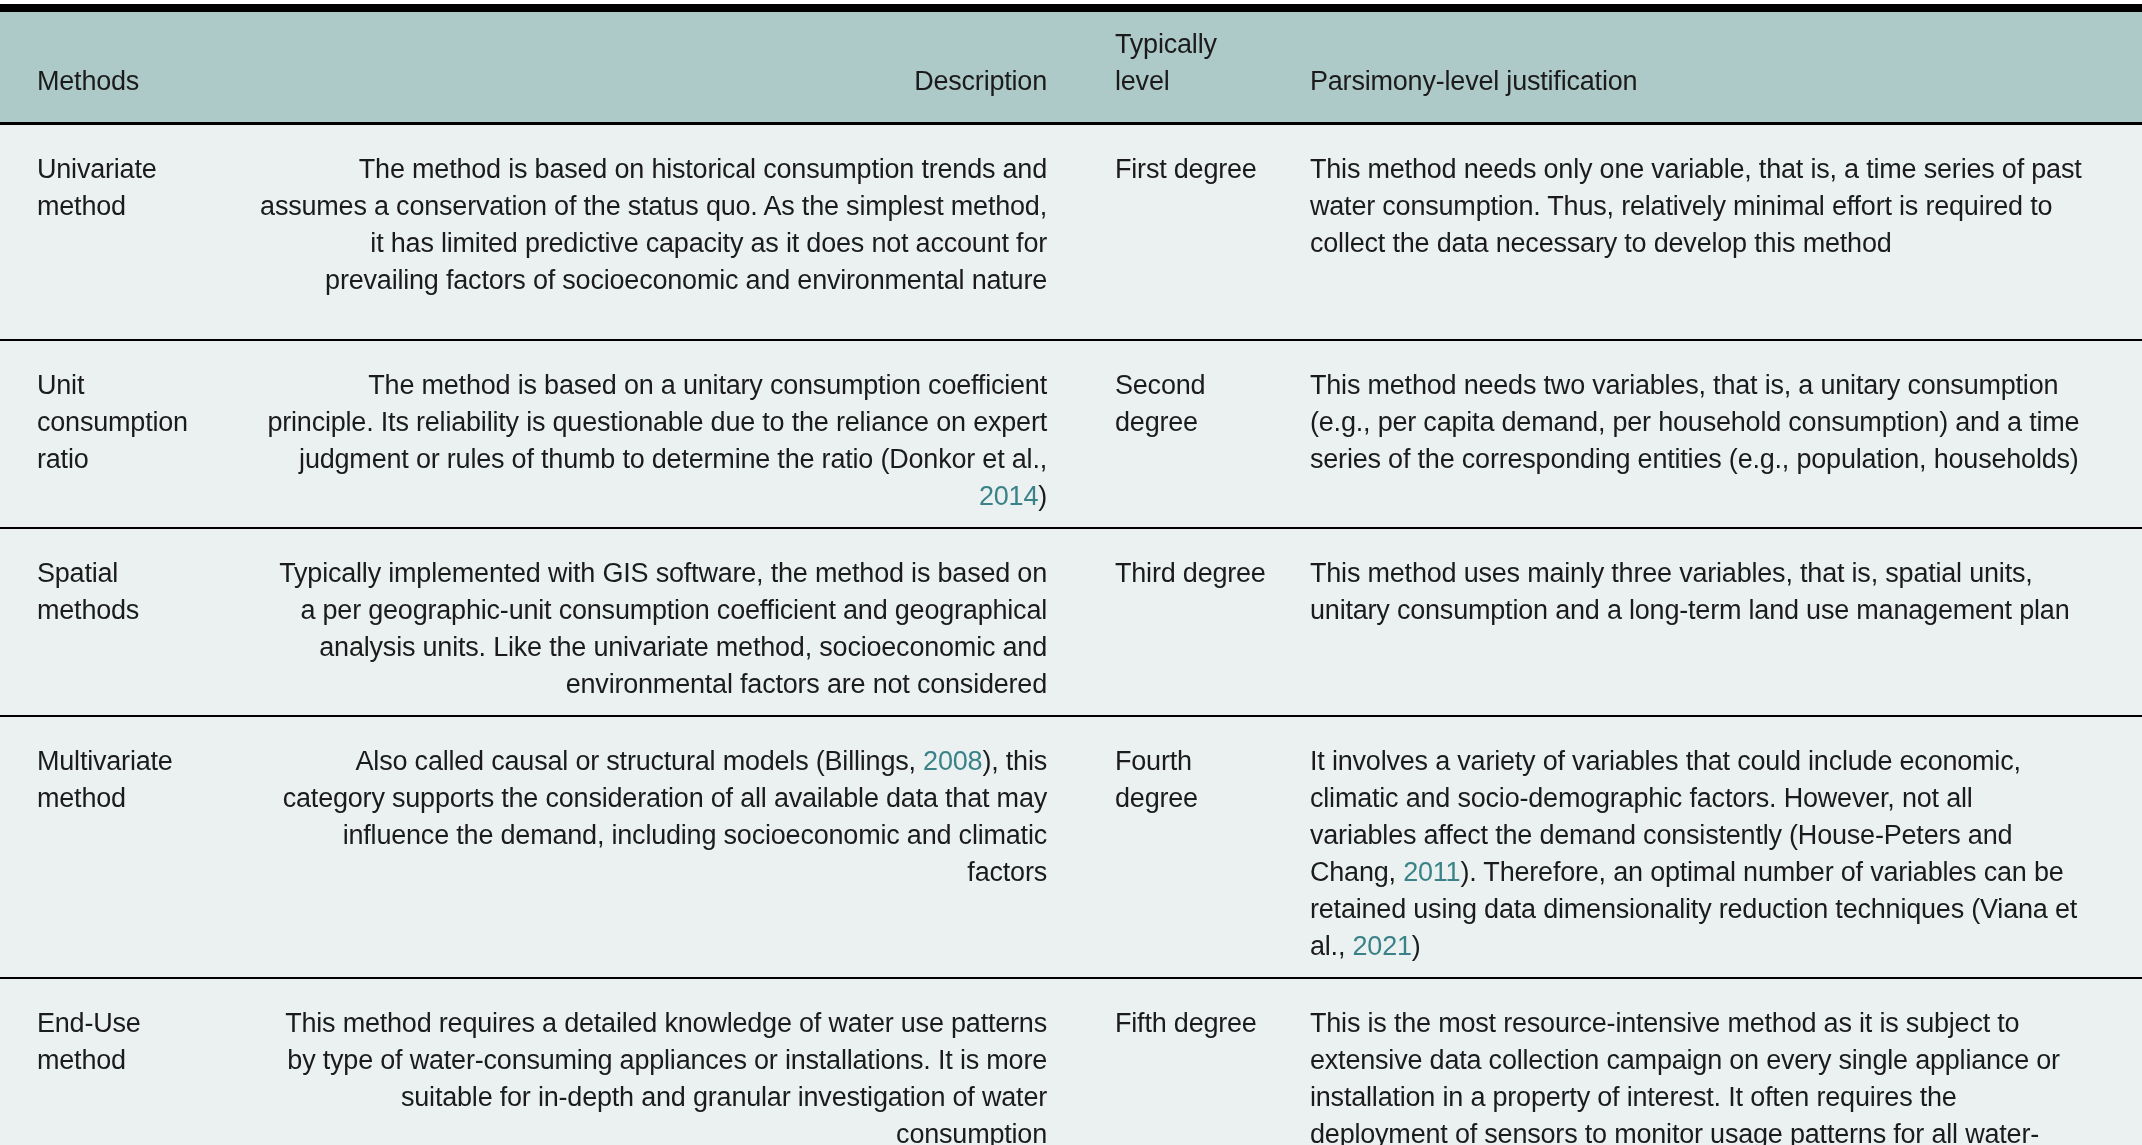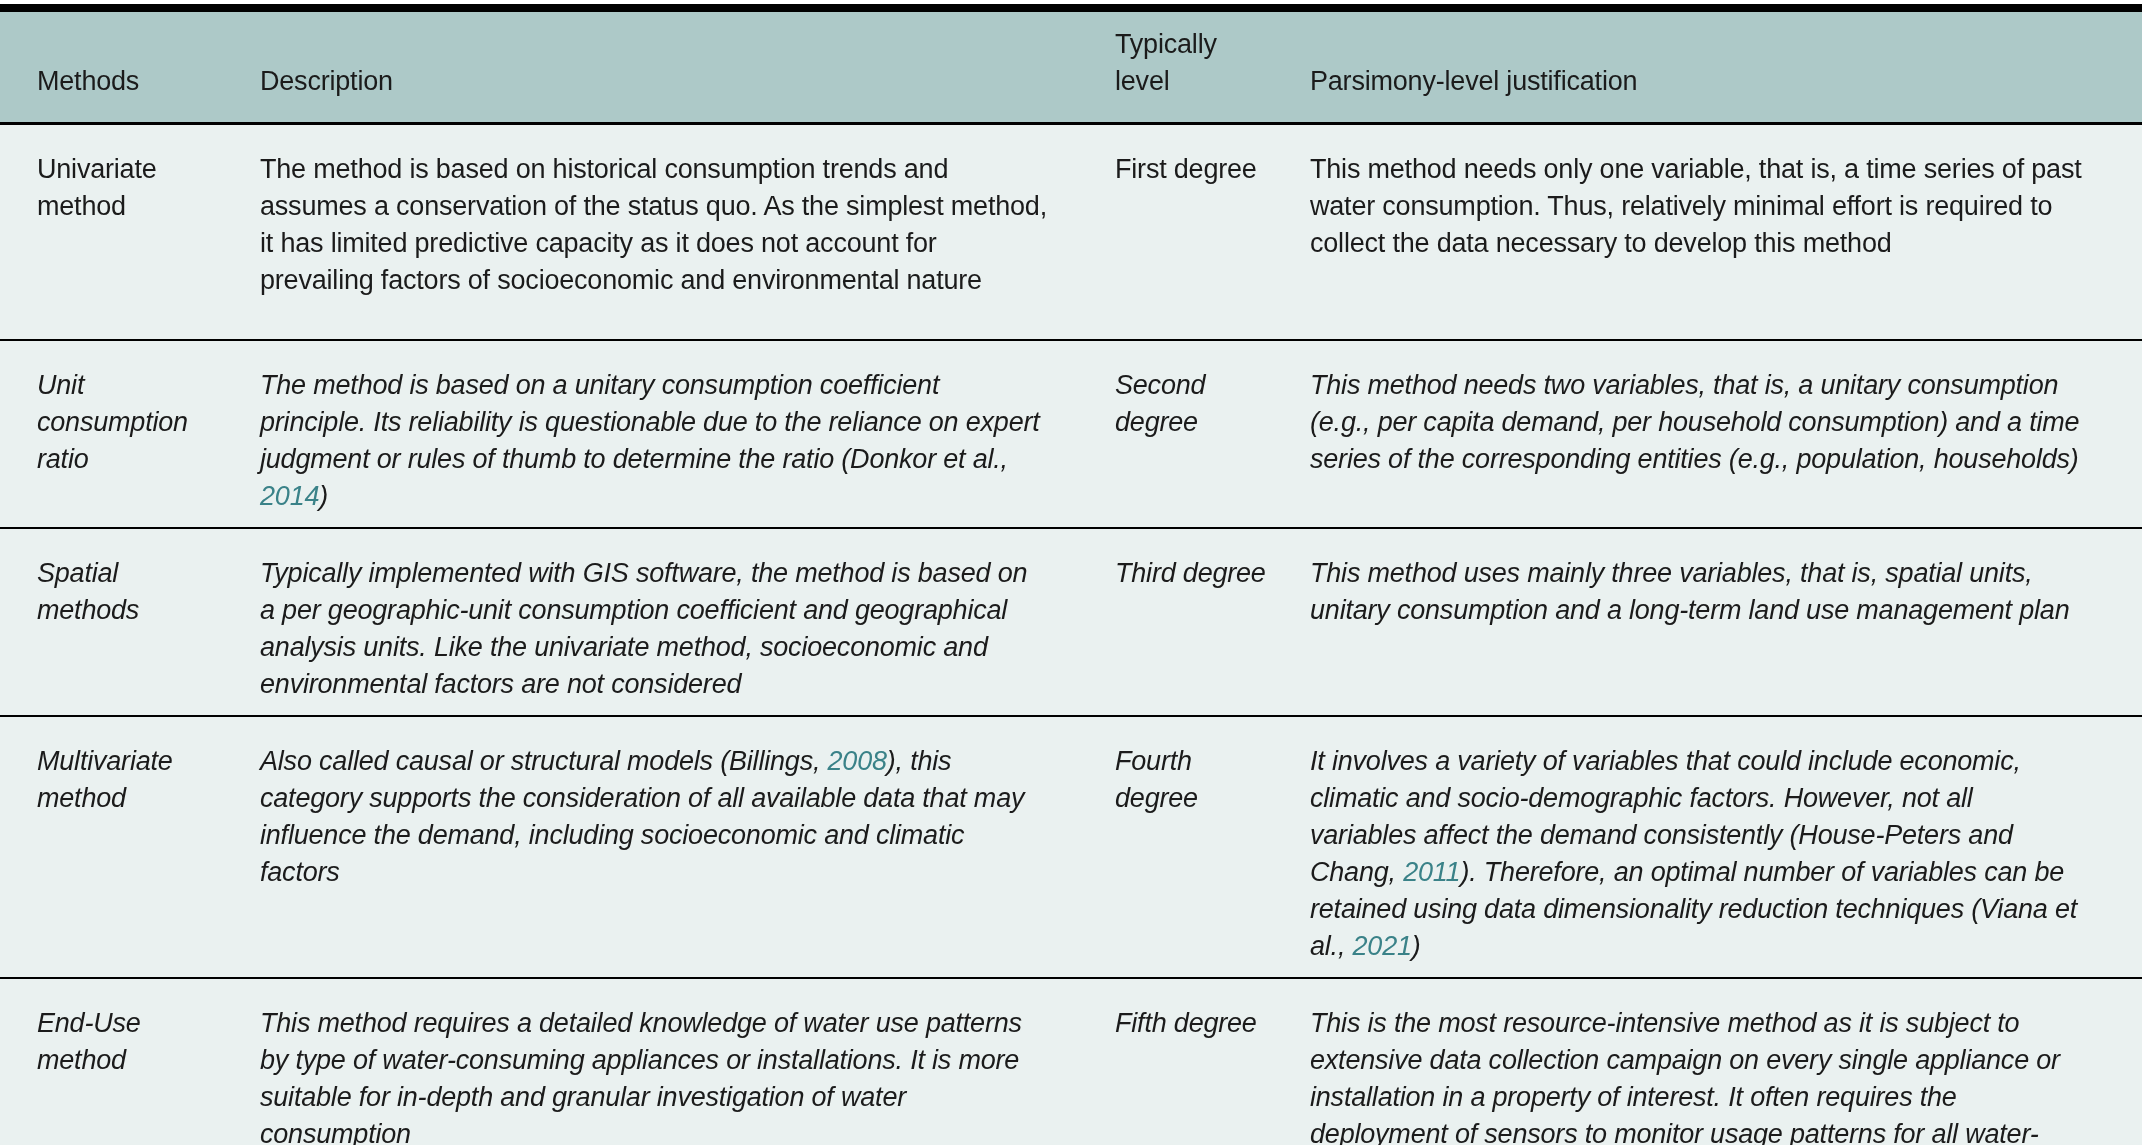--- a/index.html
+++ b/index.html
@@ -49,24 +49,24 @@
   tbody tr { height: 216px; }
   tbody tr[data-row="1"] { height: 174px; }
   tbody tr[data-row="2"] { height: 174px; }
   tbody tr[data-row="3"] { height: 246px; border-radius: 24px; }
   tbody tr[data-row="4"] { height: 200px; }
   tbody td {
     background: var(--row-bg);
     vertical-align: top;
     padding: 26px 10px 12px 0;
   }
-  tbody tr + tr td { border-top: 2px solid var(--rule); font-style: italic; }
+  tbody tr + tr td { border-top: 2px solid var(--rule); }
 
   .col-method { padding-left: 37px; padding-right: 12px; }
-  .col-desc   { padding-left: 30px; padding-right: 48px; }
+  .col-desc   { padding-left: 30px; padding-right: 48px; text-align: right; }
   .col-level  { padding-left: 20px; padding-right: 12px; }
   .col-just   { padding-left: 20px; padding-right: 56px; }
 
   a.cite {
     color: var(--link);
     text-decoration: none;
     cursor: pointer;
   }
 </style>
 </head>

